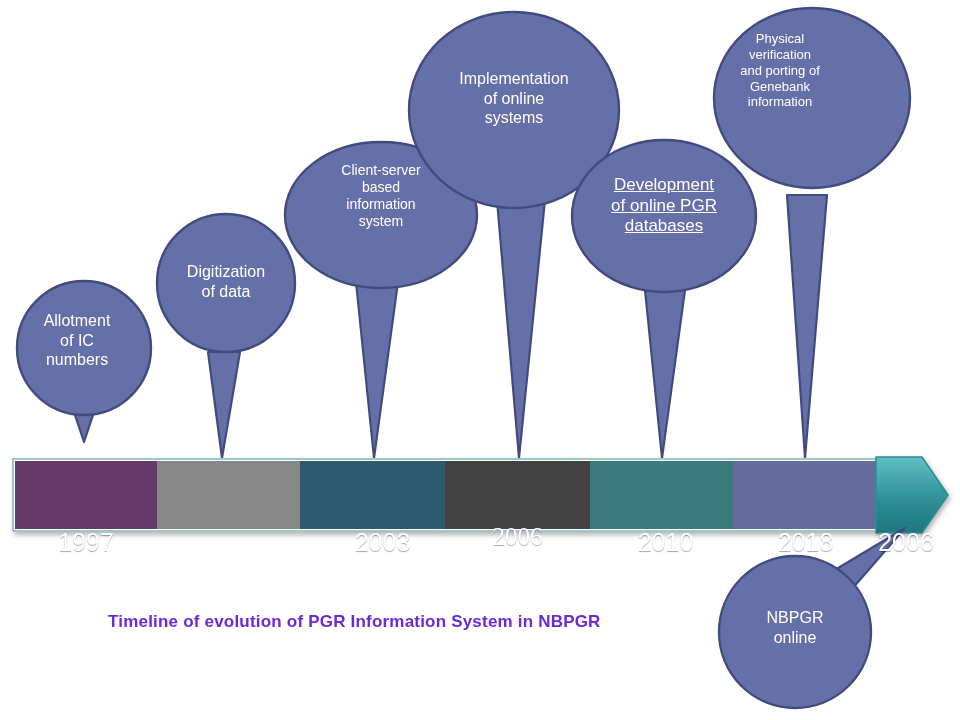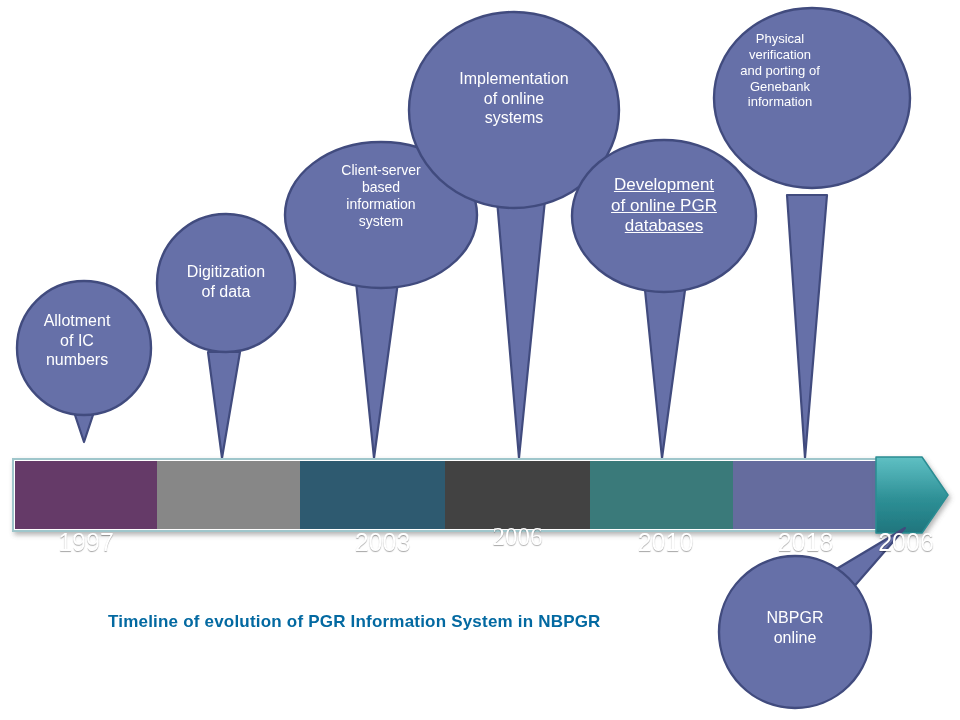--- a/index.html
+++ b/index.html
@@ -43,21 +43,21 @@
     font-size: 25px;
     line-height: 1;
     font-family: "Liberation Sans", sans-serif;
     text-shadow: 0 1px 1px rgba(0,0,0,0.35);
     margin-top: 44px;
   }
   #caption {
     position: absolute;
     left: 108px;
     top: 612px;
-    color: #0369a1;
+    color: #6d28d9;
     font-size: 17px;
     font-weight: bold;
     letter-spacing: 0.2px;
     font-family: "Liberation Sans", sans-serif;
     white-space: nowrap;
   }
 </style>
 </head>
 <body>
 

